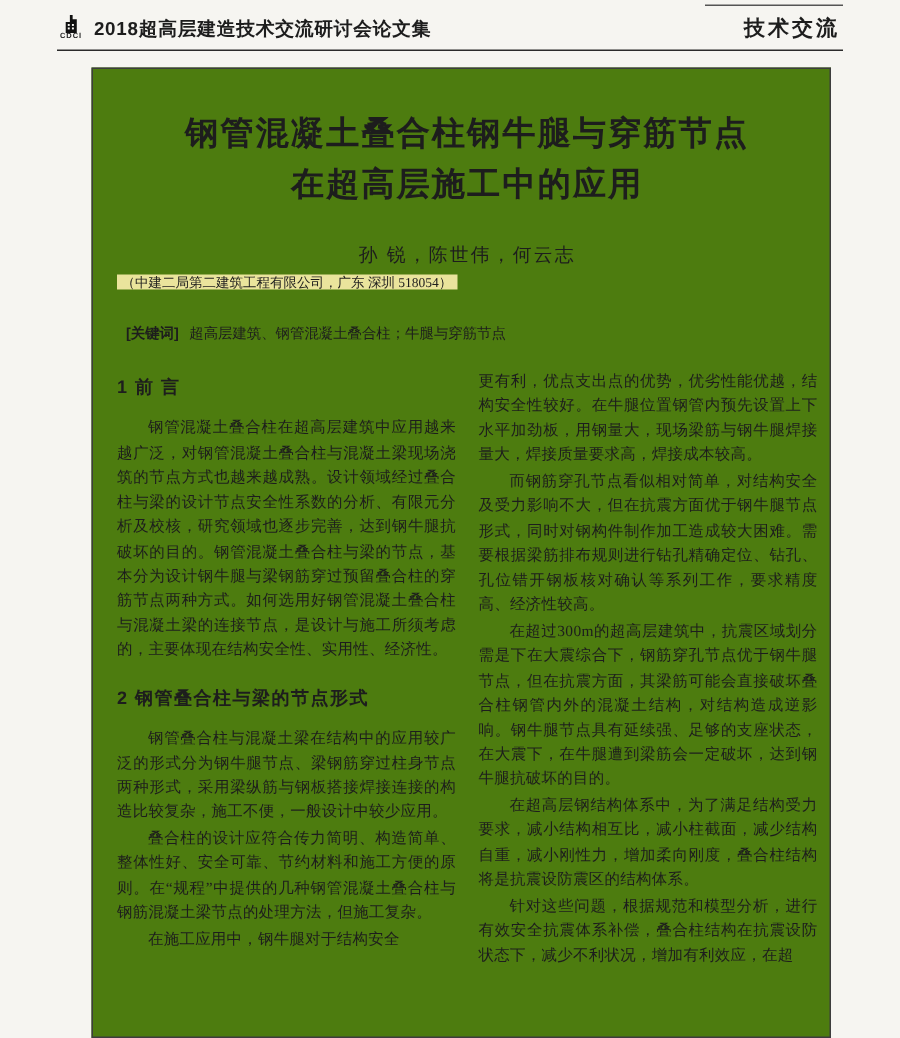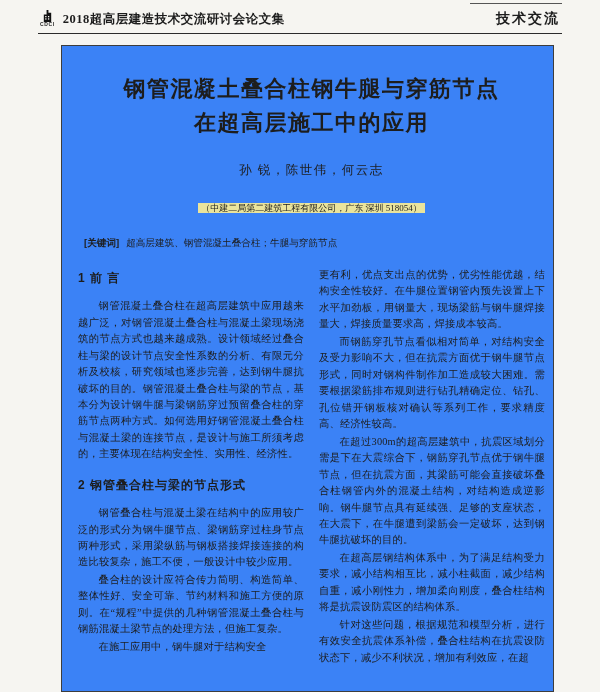--- a/index.html
+++ b/index.html
@@ -17,43 +17,43 @@
     position:absolute; top:7px; left:40px; right:40px; height:24px;
     display:flex; align-items:center;
   }
   .logo { display:flex; flex-direction:column; align-items:center; margin-right:8px; }
   .logo svg { display:block; }
   .logo-text {
     font-family:"Liberation Sans",sans-serif;
     font-size:5px; font-weight:bold; letter-spacing:.6px; line-height:1.1;
   }
   .proceedings {
-    font-family:Liberation Serif, serif;
+    font-family:Liberation Sans, sans-serif;
     font-size:12.5px; font-weight:bold; letter-spacing:.5px;text-align:right;
   }
   .section-label {
     margin-left:auto; font-size:14px; font-weight:bold; letter-spacing:2px;text-align:center;
   }
   .section-rule { position:absolute; top:3px; right:38px; width:92px; border-top:1px solid #555; }
   .header-rule  { position:absolute; top:33px; left:38px; right:38px; border-top:1.6px solid #2b2b2b; }
 
   
   .paper {
     position:absolute; top:45px; left:61px; width:493px; height:647px;
-    border:1px solid #3d3d3d; background:#3b82f6;
+    border:1px solid #3d3d3d; background:#4d7c0f;
     padding:26px 8px 0 16px; overflow:hidden;
   }
   .title {
     font-family:"Liberation Sans",sans-serif;
     font-weight:700; font-size:22px; line-height:1.55;
     text-align:center; letter-spacing:1.5px;
   }
   .authors { text-align:center; font-size:12.5px; margin-top:22px; letter-spacing:1.5px; }
   .authors-en { text-align:center; font-size:9px; margin-top:8px; letter-spacing:.4px; }
-  .affiliation { text-align:center; font-size:9px; margin-top:23px; }
+  .affiliation { font-size:9px; margin-top:3px; }
   .hl   { background:#eae49c; padding:0 3px; }
   .hl-2 { background:#e6e3ad; padding:0 3px; }
 
   
   .meta { margin:20px 6px 0 6px; font-size:9.6px; line-height:1.75; }
   .meta-row { display:flex; margin-bottom:2px; }
   .meta-label { font-weight:bold; white-space:nowrap; margin-right:7px; font-family:"Liberation Sans",sans-serif; }
   .meta-text { text-align:justify; }
 
   

